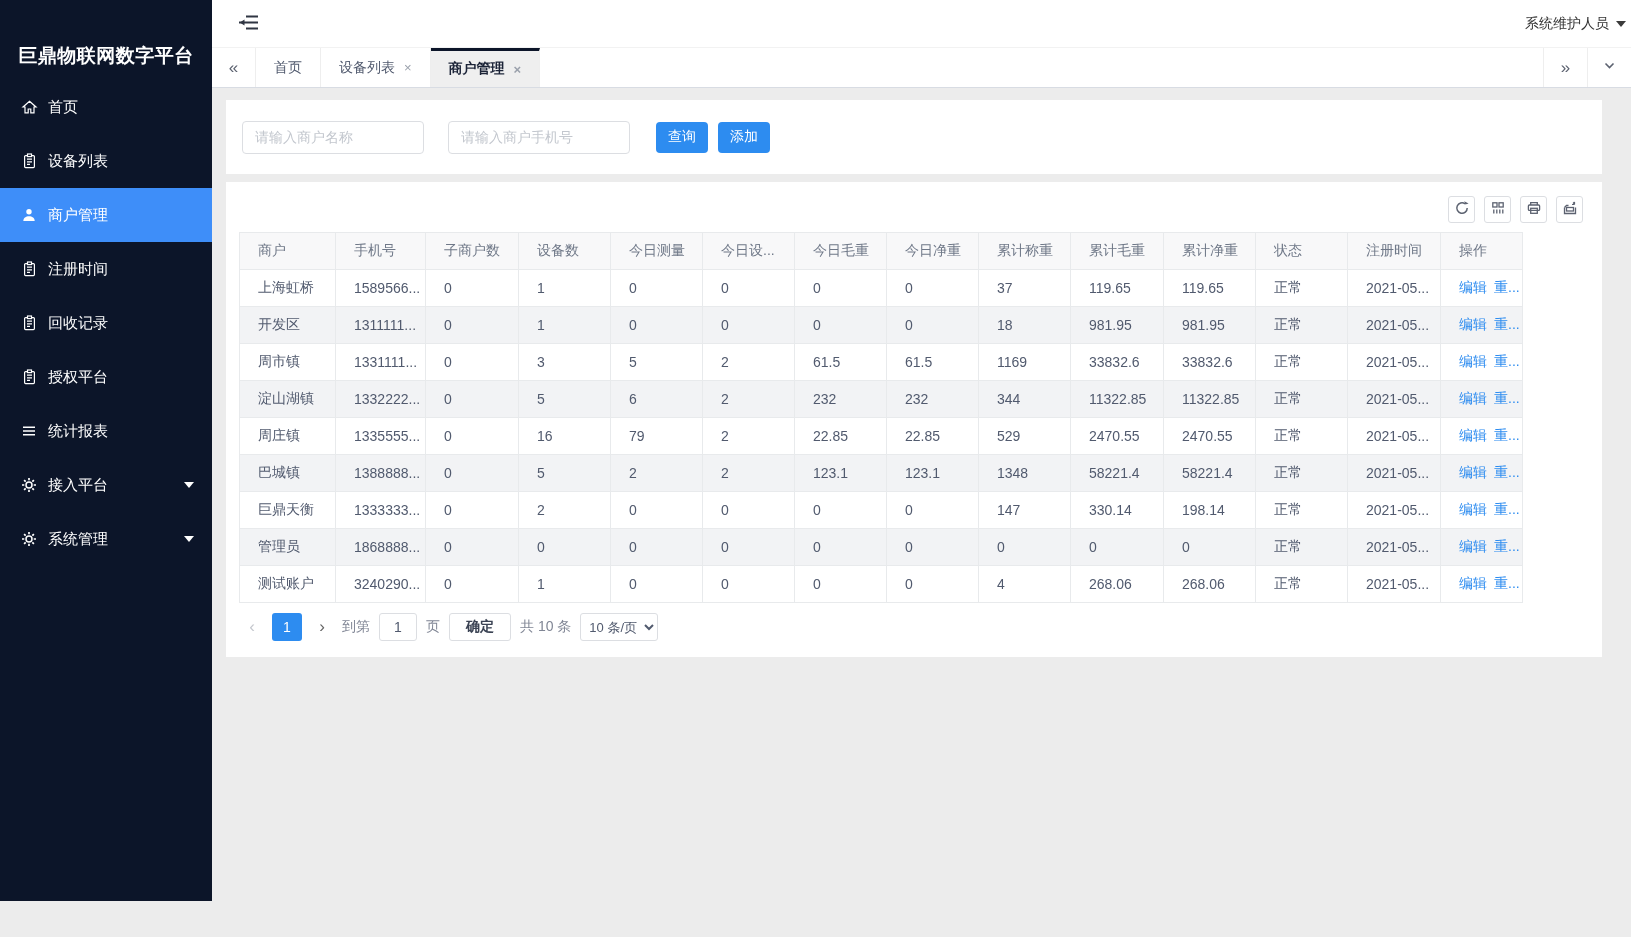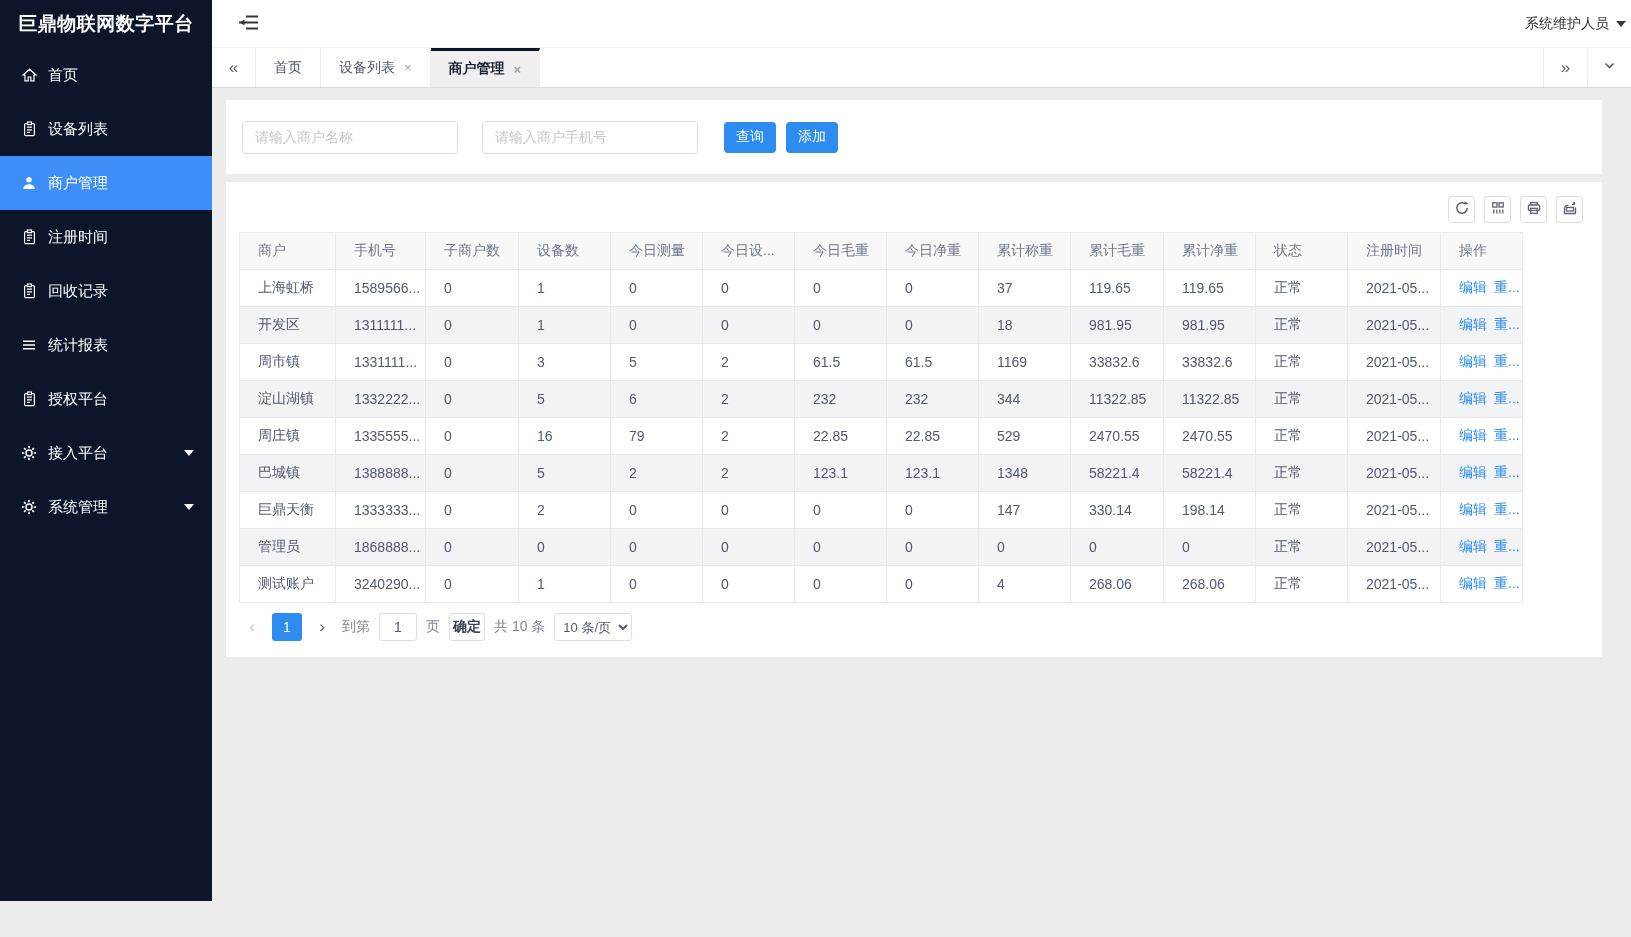--- a/index.html
+++ b/index.html
@@ -13,21 +13,21 @@
   *{box-sizing:border-box;margin:0;padding:0;}
   html,body{width:1631px;height:937px;overflow:hidden;}
   body{background:#ececec;font-family:"Liberation Sans","DejaVu Sans",sans-serif;color:var(--txt);}
   button{font-family:inherit;background:none;border:none;cursor:pointer;}
   input,select{font-family:inherit;}
 
   .app{display:flex;height:901px;}
 
   
   .sidebar{width:212px;flex-shrink:0;background:var(--sidebar-bg);color:#fff;}
-  .logo{height:48px;display:flex;align-items:center;justify-content:center;font-size:19px;font-weight:600;letter-spacing:.5px;white-space:nowrap;}
+  .logo{height:48px;display:flex;align-items:center;justify-content:center;font-size:19px;font-weight:600;letter-spacing:.5px;white-space:nowrap;margin-top:32px;}
   .side-item{height:54px;display:flex;align-items:center;padding:0 18px 0 20px;font-size:15px;gap:10px;cursor:pointer;white-space:nowrap;}
   .side-item.active{background:var(--sidebar-active);}
   .s-icon{width:18px;height:16px;display:flex;align-items:center;justify-content:center;flex-shrink:0;}
   .caret-down{margin-left:auto;width:0;height:0;border-left:5px solid transparent;border-right:5px solid transparent;border-top:6px solid #fff;}
 
   
   .main{flex:1;display:flex;flex-direction:column;min-width:0;}
   .topbar{height:48px;background:#fff;display:flex;align-items:center;padding:0 5px 0 26px;border-bottom:1px solid #f2f2f2;}
   .collapse-btn{display:flex;align-items:center;}
   .user{margin-left:auto;display:flex;align-items:center;gap:7px;font-size:14px;color:#333;cursor:pointer;}
@@ -39,21 +39,21 @@
   .tab-right .tab-nav{border-right:none;border-left:1px solid #eee;}
   .tabs{display:flex;align-items:stretch;}
   .tab{display:flex;align-items:center;gap:9px;padding:0 18px;font-size:14px;color:var(--txt);border-right:1px solid #eee;cursor:pointer;position:relative;}
   .tab.active{background:#efefef;font-weight:bold;color:#1c2438;border-top:3px solid var(--sidebar-bg);}
   .tab-close{font-size:13px;color:#9aa0ab;line-height:1;}
 
   
   .content{flex:1;background:#ececec;padding:12px 29px 0 14px;overflow:hidden;}
   .card{background:#fff;}
   .search-card{height:74px;display:flex;align-items:center;padding:0 16px;gap:24px;}
-  .txt{width:216px;height:33px;border:1px solid #dcdee2;border-radius:4px;padding:0 12px;font-size:14px;color:var(--txt);outline:none;}
+  .txt{width:182px;height:33px;border:1px solid #dcdee2;border-radius:4px;padding:0 12px;font-size:14px;color:var(--txt);outline:none;}
   .txt::placeholder{color:#c3c7ce;}
   .btn-group{display:flex;gap:10px;margin-left:2px;}
   .btn.primary{height:31px;padding:0 12px;background:var(--primary);color:#fff;font-size:14px;border-radius:4px;}
 
   .table-card{margin-top:8px;padding:14px 13px 12px 13px;}
   .toolbar{display:flex;justify-content:flex-end;gap:9px;padding-right:6px;}
   .icon-btn{width:27px;height:27px;border:1px solid #dcdee2;border-radius:3px;background:#fff;display:flex;align-items:center;justify-content:center;}
 
   table.grid{border-collapse:collapse;table-layout:fixed;width:1283px;margin-top:9px;font-size:14px;}
   .grid th{height:37px;background:#f8f8f9;color:#6f7888;font-weight:normal;text-align:left;padding-left:18px;border:1px solid var(--border);border-left:none;white-space:nowrap;overflow:hidden;}
@@ -62,21 +62,21 @@
   .grid td:first-child{border-left:1px solid var(--border);}
   .grid tbody tr:nth-child(even){background:#f2f3f5;}
   .link{color:var(--link);cursor:pointer;margin-right:7px;}
 
   .pager{display:flex;align-items:center;padding:10px 0 4px 2px;font-size:14px;color:#5c6270;gap:9px;}
   .pg-nav{width:22px;height:28px;display:flex;align-items:center;justify-content:center;font-size:17px;color:#666;}
   .pg-nav.disabled{color:#c5c8ce;cursor:default;}
   .pg-num{min-width:30px;height:28px;border-radius:3px;background:var(--primary);color:#fff;font-size:14px;display:flex;align-items:center;justify-content:center;}
   .pg-text{color:#808695;}
   .pg-input{width:38px;height:28px;border:1px solid #dcdee2;border-radius:3px;text-align:center;font-size:14px;color:var(--txt);outline:none;}
-  .pg-confirm{height:28px;padding:0 3px;border:1px solid #dcdee2;border-radius:3px;background:#fff;color:#3b4354;font-size:14px;font-weight:600;}
+  .pg-confirm{height:28px;padding:0 16px;border:1px solid #dcdee2;border-radius:3px;background:#fff;color:#3b4354;font-size:14px;font-weight:600;}
   .pg-select{height:28px;border:1px solid #dcdee2;border-radius:3px;background:#fff;color:var(--txt);font-size:13px;padding:0 4px;outline:none;}
 </style>
 </head>
 <body>
 
 <div class="app">
 
   <aside class="sidebar">
     <div class="logo">巨鼎物联网数字平台</div>
     <nav class="menu">
@@ -122,35 +122,35 @@
             <svg width="15" height="16" viewBox="0 0 15 16" fill="none" stroke="#fff" stroke-width="1.2">
               <rect x="2.6" y="2.6" width="9.8" height="12" rx="1"></rect>
               <rect x="5.5" y="1" width="4" height="2.6" fill="#0c1529"></rect>
               <path d="M5 6.2h5M5 8.8h5M5 11.4h3"></path>
             </svg>
           </span>
           <span class="s-label">回收记录</span>
         </div>
         <div class="side-item">
           <span class="s-icon">
-            <svg width="16" height="16" viewBox="0 0 16 16" stroke="#fff" stroke-width="1.6">
-              <path d="M2 4.2h12M2 8h12M2 11.8h12"></path>
-            </svg>
-          </span>
-          <span class="s-label">统计报表</span>
-        </div>
-        <div class="side-item">
-          <span class="s-icon">
             <svg width="15" height="16" viewBox="0 0 15 16" fill="none" stroke="#fff" stroke-width="1.2">
               <rect x="2.6" y="2.6" width="9.8" height="12" rx="1"></rect>
               <rect x="5.5" y="1" width="4" height="2.6" fill="#0c1529"></rect>
               <path d="M5 6.2h5M5 8.8h5M5 11.4h3"></path>
             </svg>
           </span>
           <span class="s-label">授权平台</span>
+        </div>
+        <div class="side-item">
+          <span class="s-icon">
+            <svg width="16" height="16" viewBox="0 0 16 16" stroke="#fff" stroke-width="1.6">
+              <path d="M2 4.2h12M2 8h12M2 11.8h12"></path>
+            </svg>
+          </span>
+          <span class="s-label">统计报表</span>
         </div>
         <div class="side-item">
           <span class="s-icon">
             <svg width="16" height="16" viewBox="0 0 16 16">
               <circle cx="8" cy="8" r="3" fill="none" stroke="#fff" stroke-width="1.5"></circle>
               <g stroke="#fff" stroke-width="1.7">
                 <path d="M8 1v2.3M8 12.7V15M1 8h2.3M12.7 8H15M3.1 3.1l1.6 1.6M11.3 11.3l1.6 1.6M3.1 12.9l1.6-1.6M11.3 4.7l1.6-1.6"></path>
               </g>
             </svg>
           </span>

